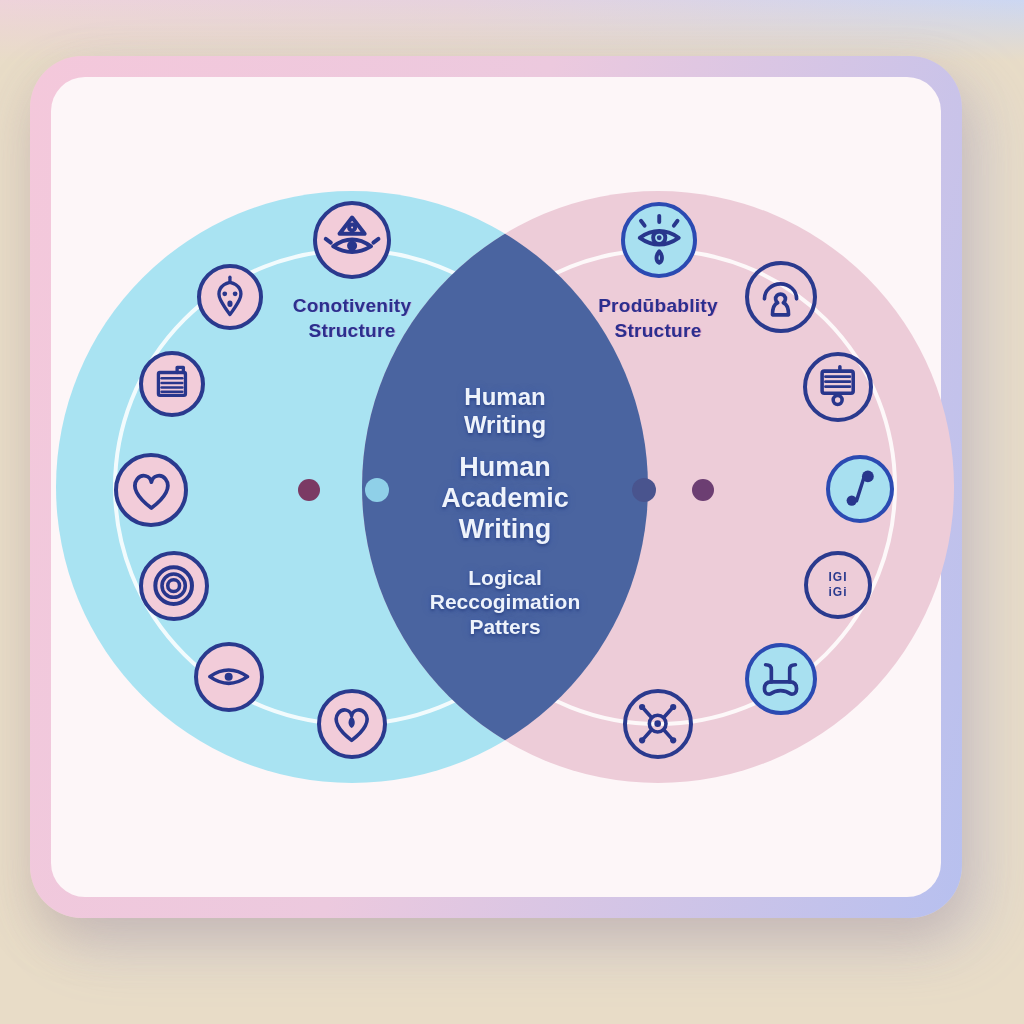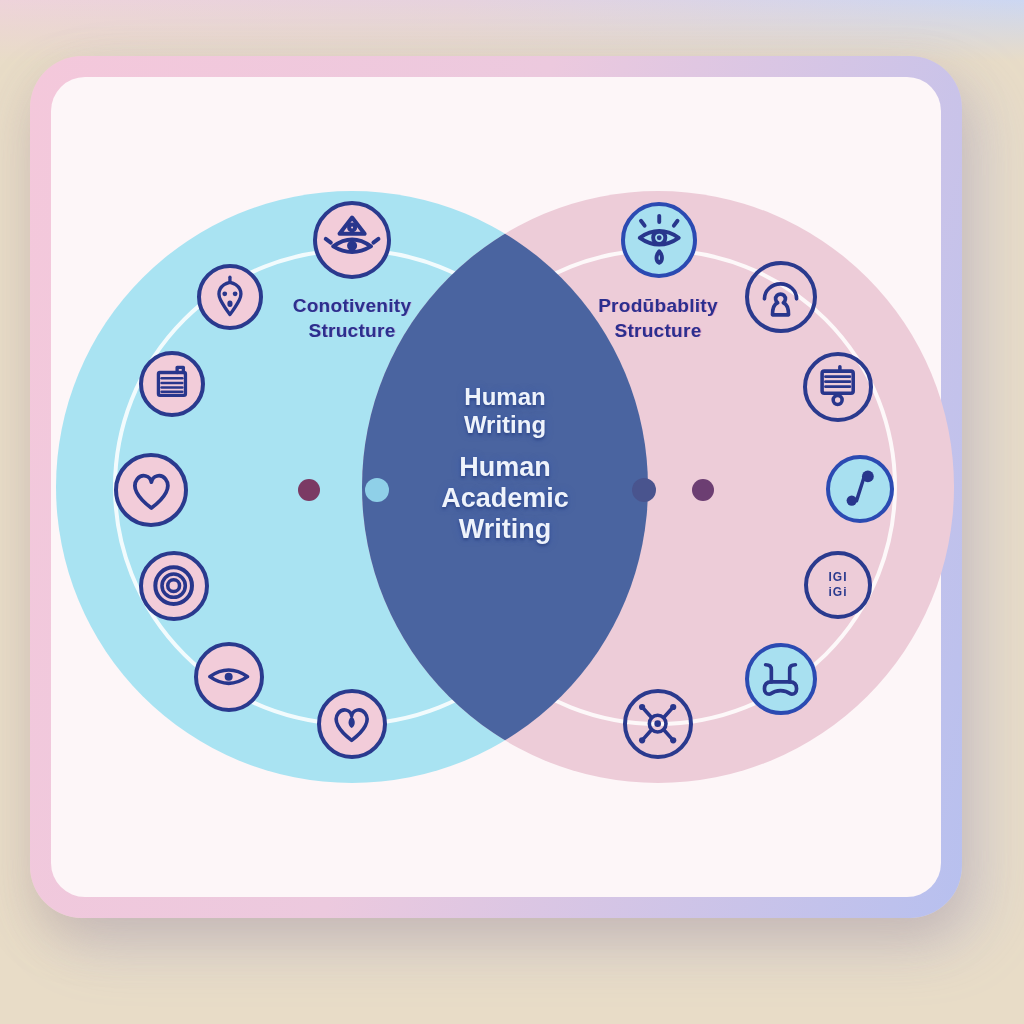--- a/index.html
+++ b/index.html
@@ -238,15 +238,18 @@
 Structure</div>
   <div class="circle-title" style="left:538px;top:272px;">Prodūbablity
 Structure</div>
 
   <div class="lens-text">
     <div class="txt-human">Human
 Writing</div>
     <div class="txt-good">Human
 Academic
 Writing</div>
+    <div class="txt-logical">Logical
+Reccogimation
+Patters</div>
   </div>
 
 </div>
 
 </body></html>

